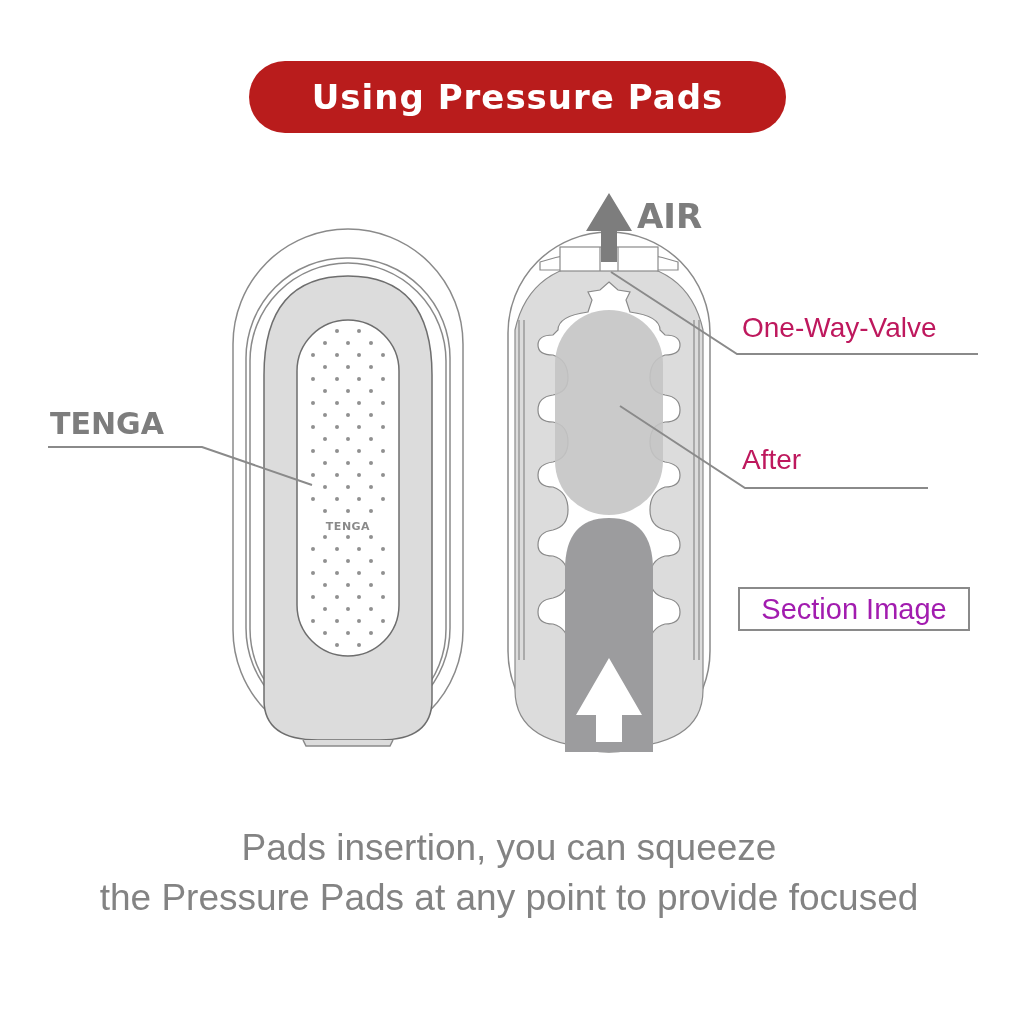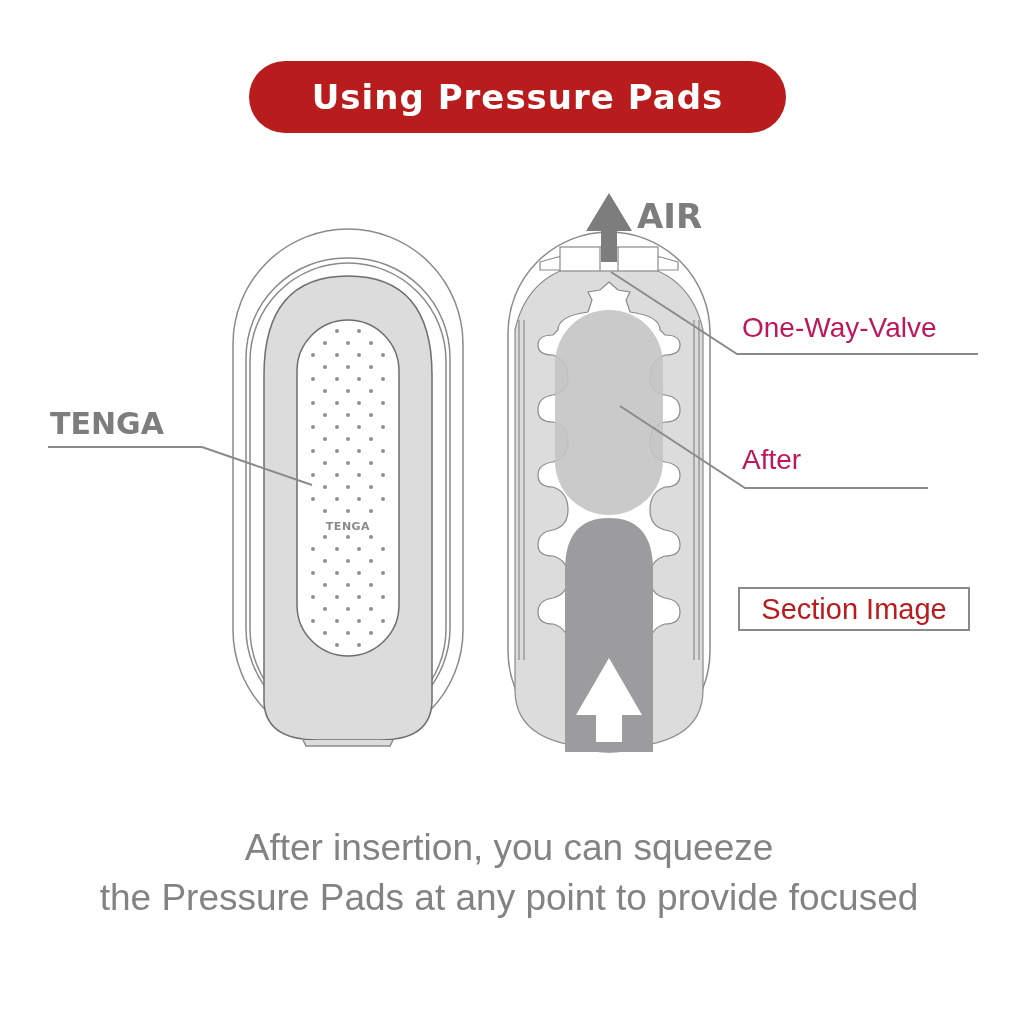--- a/index.html
+++ b/index.html
@@ -22,21 +22,21 @@
   .label-bold { font-family: "DejaVu Sans", sans-serif; font-weight: bold; font-size: 30px; color: #7d7d7d; margin-top: 6px; }
   .label-push { left: 50px; top: 400px; }
   .label-air { left: 637px; top: 190px; font-size: 34px; }
   .label-valve { left: 742px; top: 312px; }
   .label-vacuum { left: 742px; top: 444px; }
   .section-box {
     position: absolute; left: 738px; top: 587px; width: 232px; height: 44px;
     border: 2px solid #8a8a8a; box-sizing: border-box;
     display: flex; align-items: center; justify-content: center;
   }
-  .section-text { color: #b91c1c; font-size: 29px; font-family: "Liberation Sans", sans-serif; }
+  .section-text { color: #a21caf; font-size: 29px; font-family: "Liberation Sans", sans-serif; }
   .caption {
     position: absolute; left: 0; top: 823px; width: 1018px; text-align: center;
     color: #838383; font-family: "Liberation Sans", sans-serif; font-size: 37px; line-height: 50px;
   }
   .caption-line { display: block; }
 </style>
 </head>
 <body>
 
 <div class="title-pill">
@@ -187,15 +187,15 @@
 <div class="label label-bold label-push">TENGA</div>
 <div class="label label-bold label-air">AIR</div>
 <div class="label label-valve">One-Way-Valve</div>
 <div class="label label-vacuum">After</div>
 
 <div class="section-box">
   <span class="section-text">Section Image</span>
 </div>
 
 <div class="caption">
-  <span class="caption-line">After insertion, you can squeeze</span>
+  <span class="caption-line">Pads insertion, you can squeeze</span>
   <span class="caption-line">the Pressure Pads at any point to provide focused</span>
 </div>
 
 </body></html>

